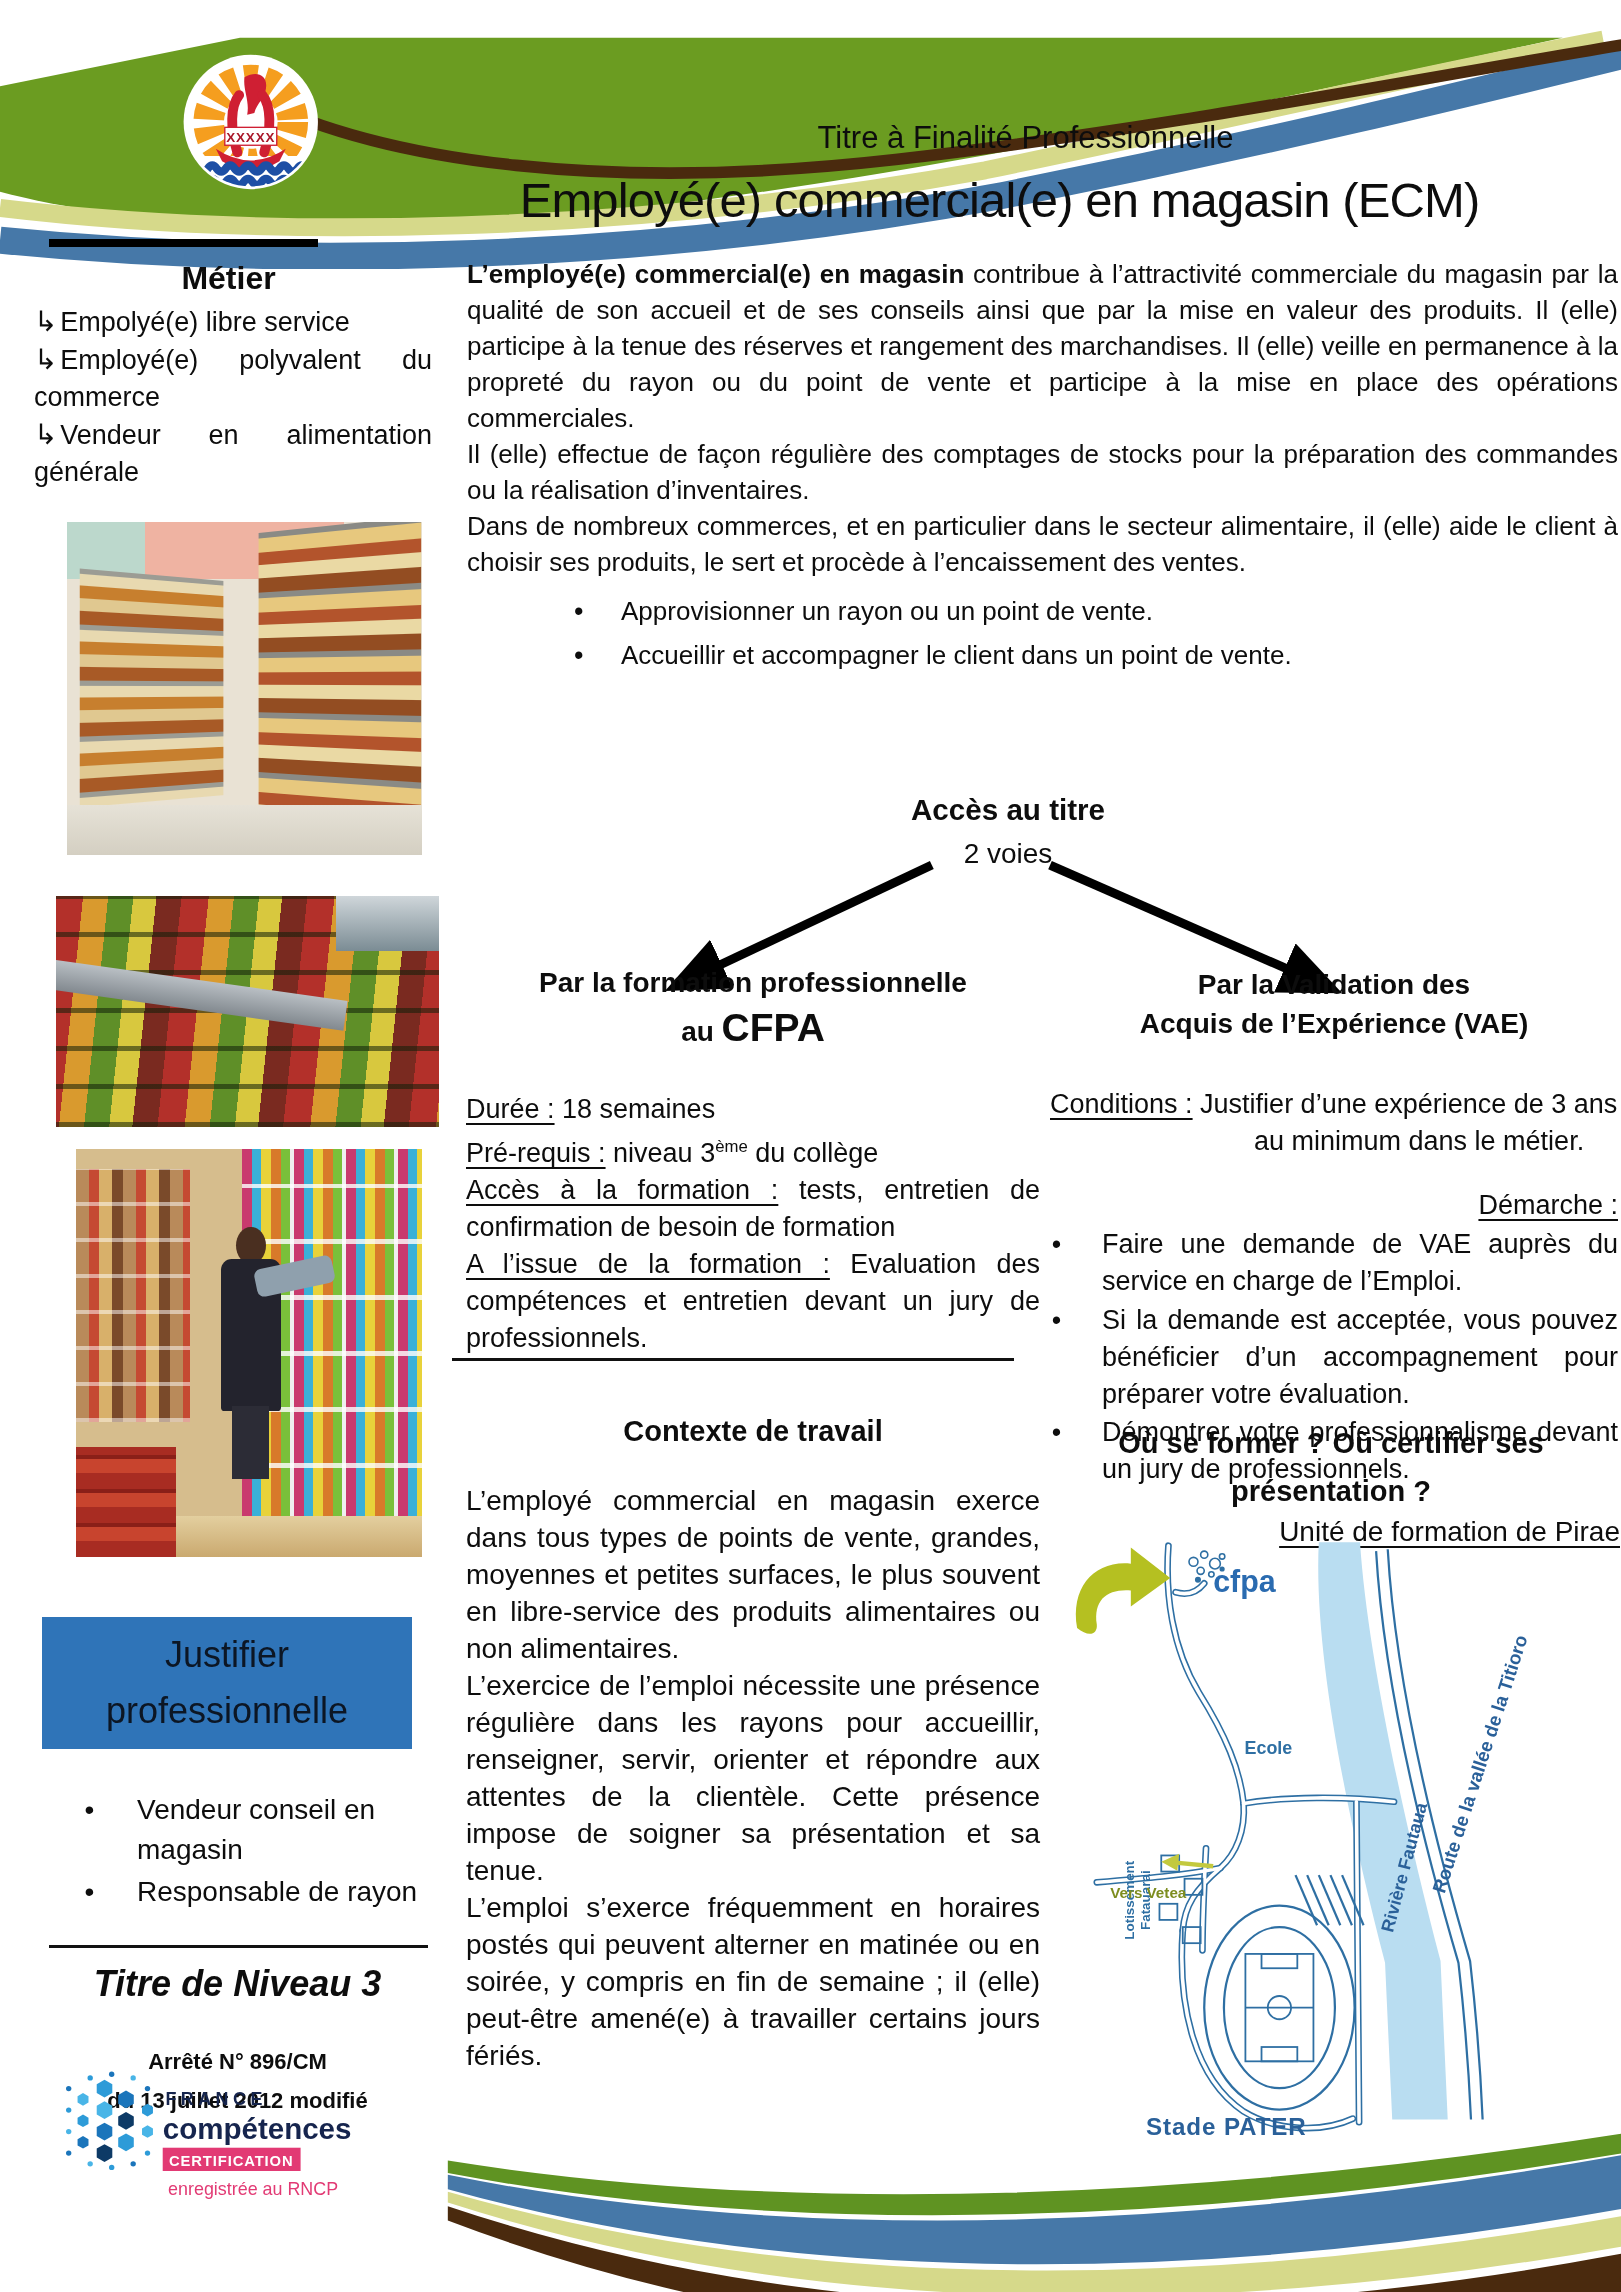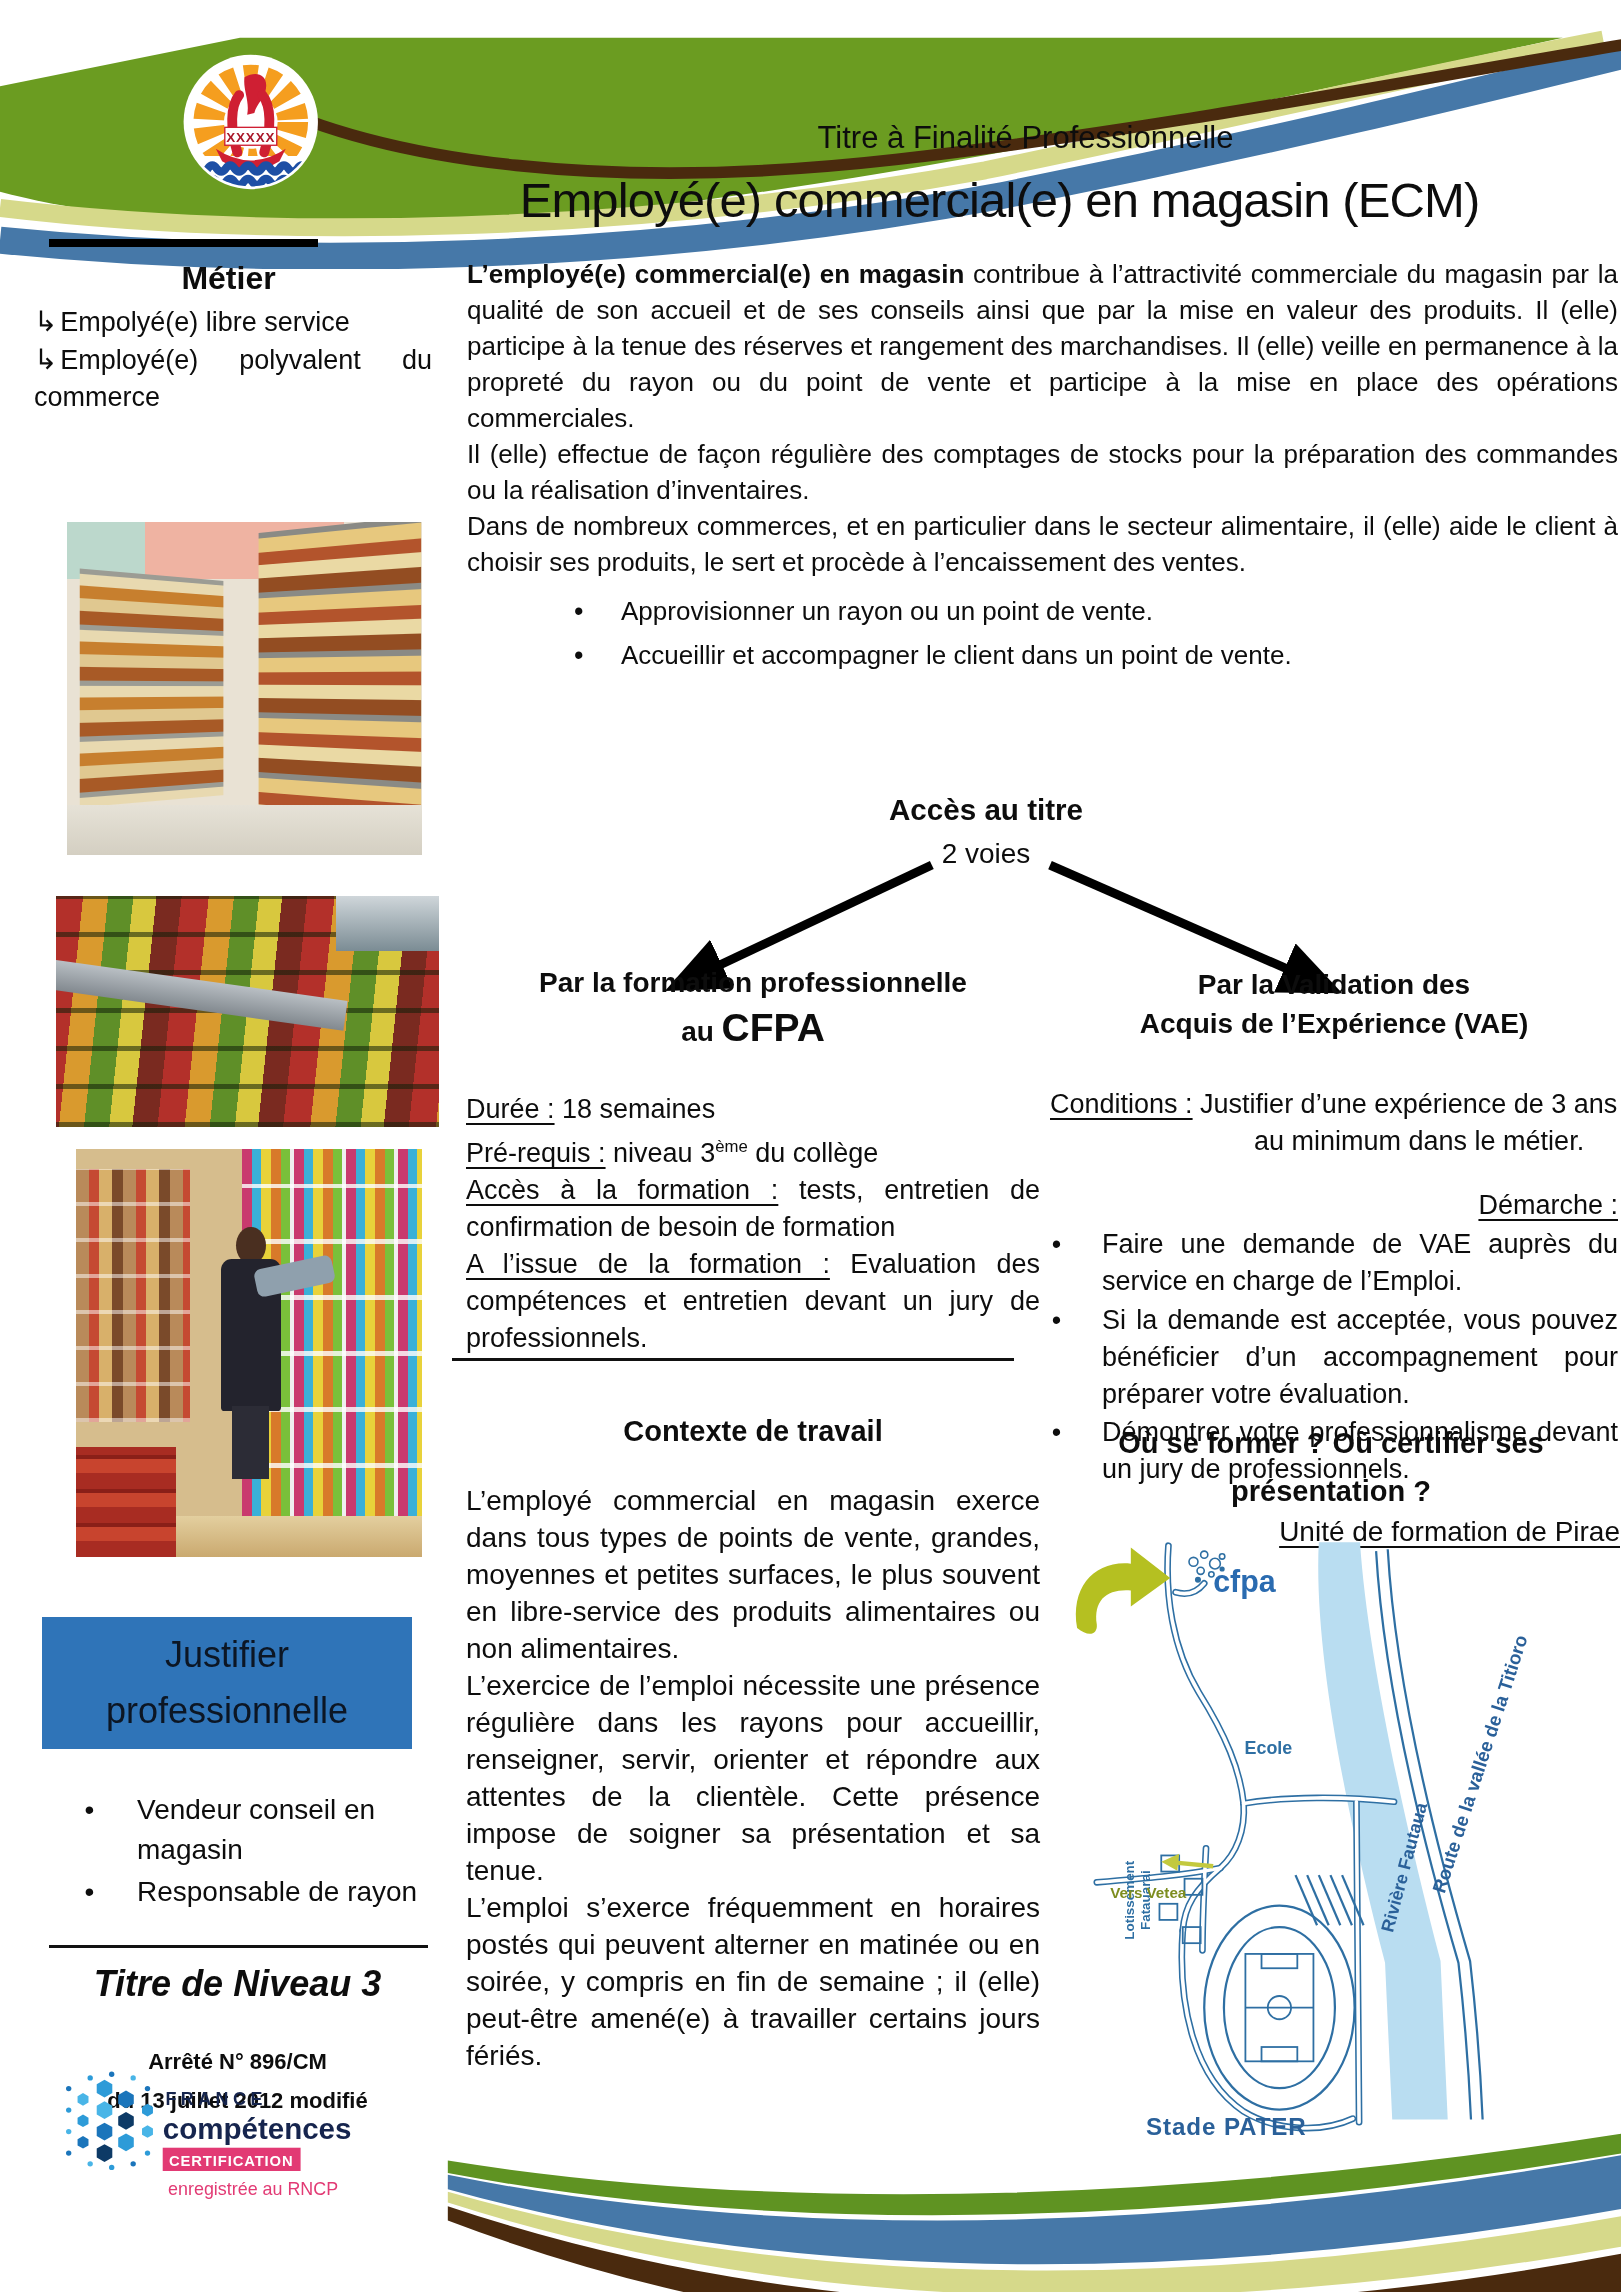--- a/index.html
+++ b/index.html
@@ -75,21 +75,21 @@
 
   
   .main-top { left:467px; top:256px; width:1151px; font-size:26px; line-height:36px; }
   .main-top p { margin:0; }
   .titre-p { margin-top:26px !important; }
   ul.dotlist { list-style:none; margin:12.5px 0 0 0; padding:0 0 0 107px; }
   ul.dotlist li { position:relative; padding-left:47px; margin:8px 0; }
   ul.dotlist li::before { content:"\2022"; position:absolute; left:0; top:0; font-size:27px; }
 
   
-  .acces-block { left:444px; top:793px; width:1084px; }
+  .acces-block { left:466px; top:793px; width:1084px; }
   .acces-title { font-size:29.6px; font-weight:bold; }
   .acces-sub { font-size:28px; margin-top:10.7px; }
   #arrows { left:502px; top:838px; width:985px; height:175px; }
 
   
   .col-formation { left:466px; top:967px; width:574px; }
   .col-h1 { font-size:28px; font-weight:bold; text-align:center; }
   .col-h2 { text-align:center; margin-top:7.2px; }
   .col-h2 .small { font-size:28px; font-weight:bold; }
   .col-h2 .big { font-size:39px; font-weight:bold; }
@@ -169,20 +169,21 @@
   </svg>
 
   <div class="abs eyebrow center">Titre à Finalité Professionnelle</div>
   <div class="abs big-title center">Employé(e) commercial(e) en magasin (ECM)</div>
 
   <div class="abs metier-rule"></div>
   <div class="abs metier-title center bold">Métier</div>
   <div class="abs metier-list">
     <div class="metier-item"><span class="arrow">↳</span><span>Empolyé(e) libre service</span></div>
     <div class="metier-item"><span class="arrow">↳</span><span>Employé(e) polyvalent du commerce</span></div>
+    <div class="metier-item"><span class="arrow">↳</span><span>Vendeur en alimentation générale</span></div>
   </div>
 
   <div class="photo" id="photo1">
     <div class="band"></div>
     <div class="gondola-left"></div>
     <div class="gondola-right"></div>
     <div class="floor"></div>
   </div>
   <div class="photo" id="photo2">
     <div class="bins"></div>

